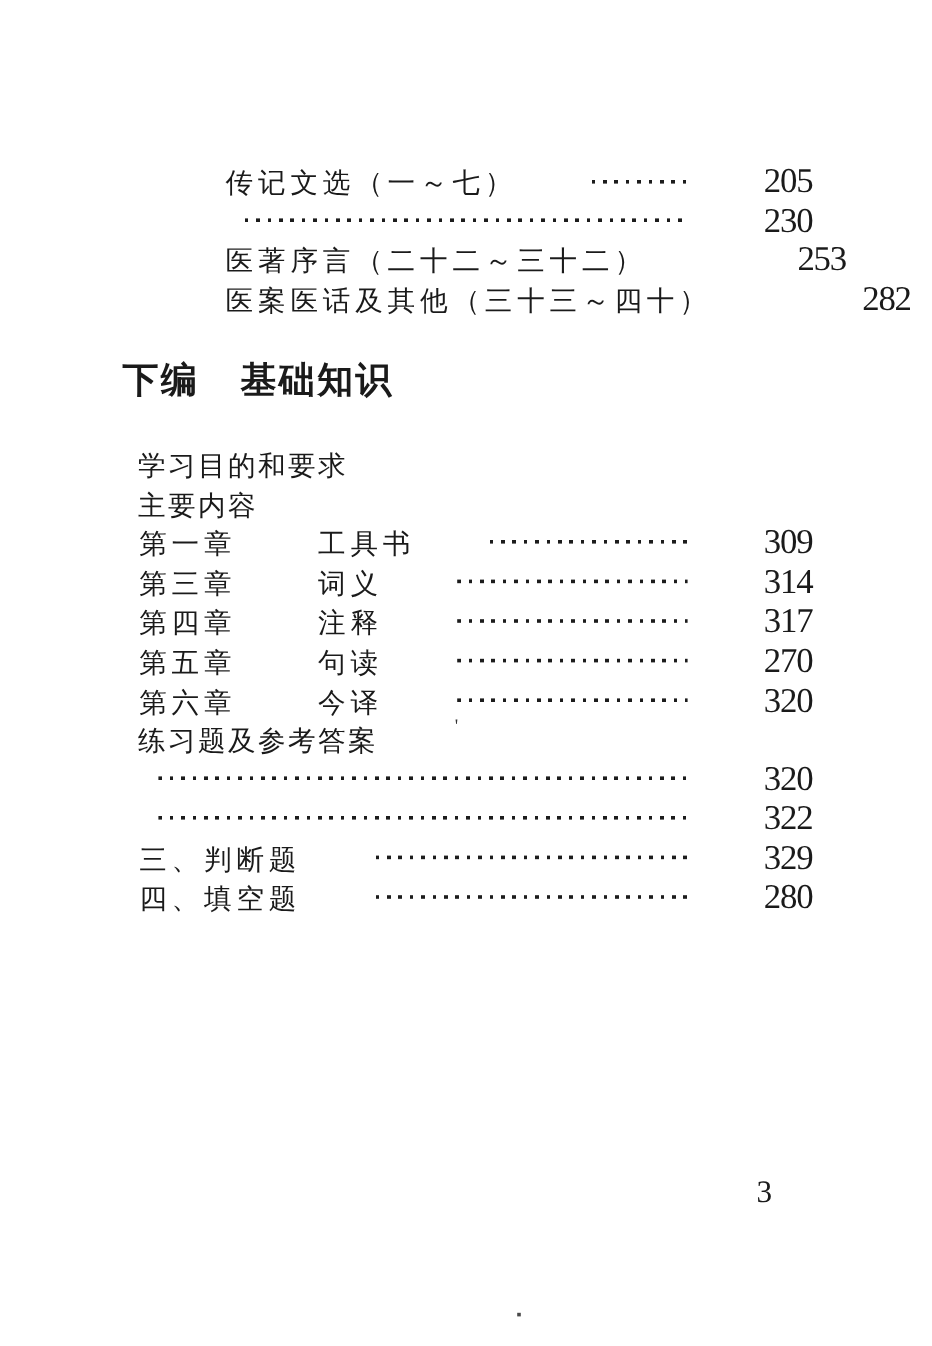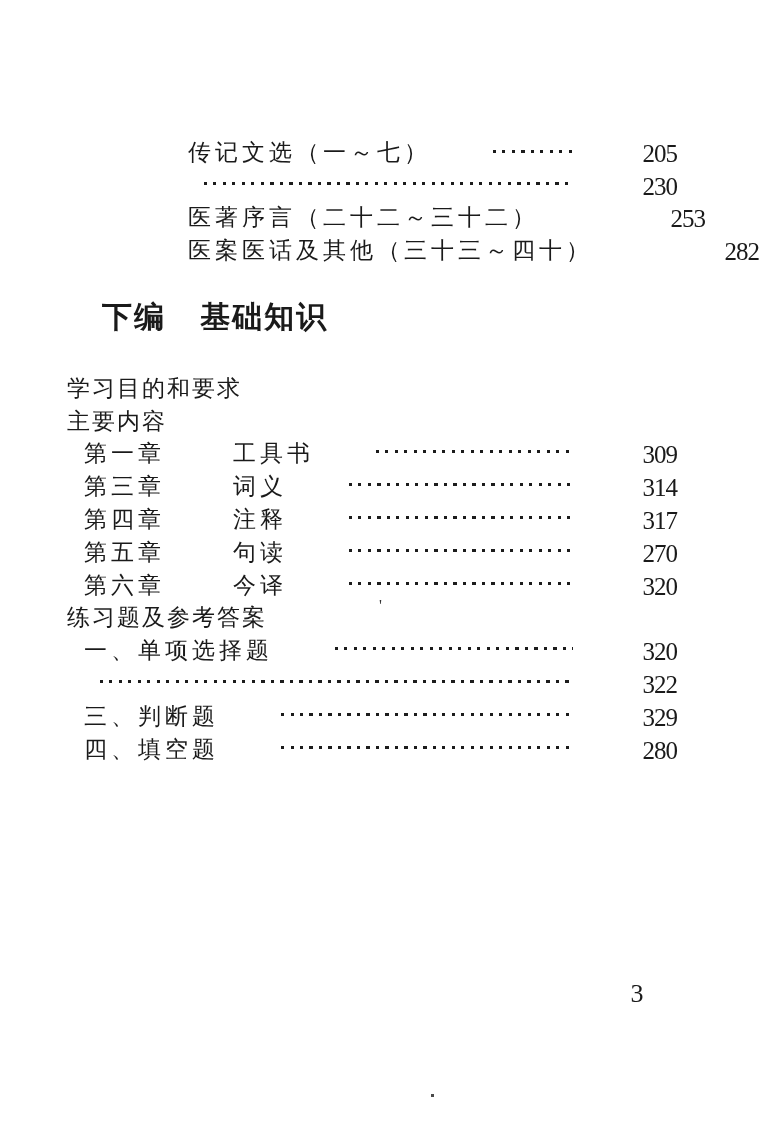--- a/index.html
+++ b/index.html
@@ -48,21 +48,21 @@
     flex: 1 1 auto;
     align-self: center;
     height: 3px;
     margin: 0 12px 0 16px;
     position: relative;
     top: -1px;
     background-image: repeating-linear-gradient(
       to right, #1c1c1c 0 3px, transparent 3px 9.5px);
   }
   .page-num {
-    font-size: 25px;
+    font-size: 29px;
     letter-spacing: -1px;
     min-width: 46px;
     text-align: right;
     font-family: "Liberation Serif", "DejaVu Serif", serif;
   }
 
   
   .toc-top {
     position: absolute;
     left: 188px;
@@ -85,22 +85,22 @@
   .part-heading .part-title { margin-left: 24px; }
 
   
   .toc-main {
     position: absolute;
     left: 0;
     top: 371px;
     width: 777px;
   }
   .toc-main .toc-row { height: 32.8px; }
-  .indent-1 { padding-left: 67px; }
-  .indent-2 { padding-left: 84px; }
+  .indent-1 { padding-left: 115px; }
+  .indent-2 { padding-left: 116px; }
   .has-num  { padding-right: 100px; }
 
   
   .folio {
     position: absolute;
     left: 621px;
     top: 979px;
     width: 32px;
     text-align: center;
     font-size: 26px;
@@ -194,21 +194,20 @@
       <span class="toc-title">今译</span>
       <span class="leader"></span>
       <span class="page-num">320</span>
     </div>
 
     <div class="toc-row indent-1">
       <span class="toc-title-plain">练习题及参考答案</span>
     </div>
 
     <div class="toc-row indent-2 has-num">
-      <span class="toc-title">一、单项选择题</span>
       <span class="leader"></span>
       <span class="page-num">320</span>
     </div>
     <div class="toc-row indent-2 has-num">
       <span class="leader"></span>
       <span class="page-num">322</span>
     </div>
     <div class="toc-row indent-2 has-num">
       <span class="toc-title">三、判断题</span>
       <span class="leader"></span>

